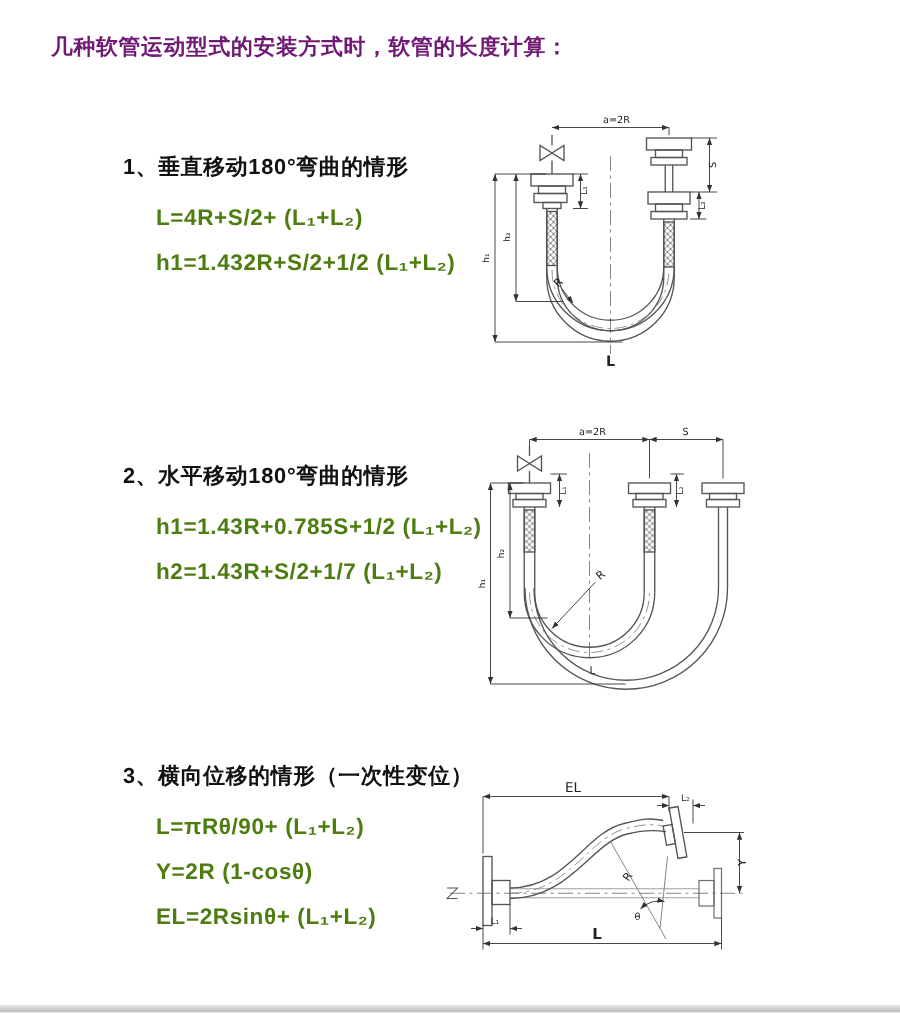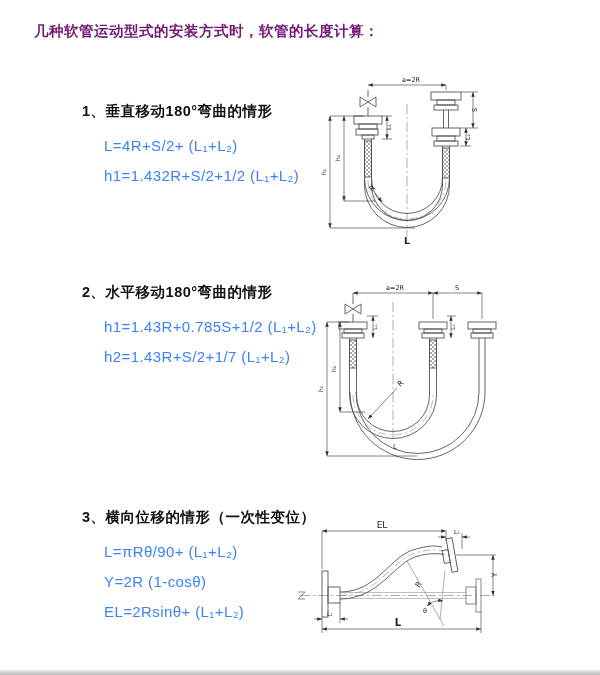--- a/index.html
+++ b/index.html
@@ -8,25 +8,25 @@
     font-family:"Liberation Sans","DejaVu Sans",sans-serif;color:#161616;
     overflow:hidden;
   }
   .title{
     position:absolute;left:34px;top:22px;font-size:14.5px;font-weight:700;
     letter-spacing:0.5px;color:#701a75;
   }
   .section{position:absolute;left:46px;width:270px;margin-left:36px;}
   .sec-heading{font-size:14.5px;font-weight:700;letter-spacing:0.5px;margin:0 0 10px 0;color:#111;}
   .formula{
-    font-size:15px;font-weight:400;letter-spacing:0.4px;margin:0 0 0 22px;
-    height:30px;line-height:30px;white-space:nowrap;color:#3b82f6;
+    font-size:15px;font-weight:700;letter-spacing:0.4px;margin:0 0 0 22px;
+    height:30px;line-height:30px;white-space:nowrap;color:#4d7c0f;
   }
   #sec1{top:102px;}
-  #sec2{top:283px;}
+  #sec2{top:308px;}
   #sec3{top:508px;}
   .diag{position:absolute;}
   #d1{left:303px;top:66px;}
   #d2{left:303px;top:277px;}
   #d3{left:294px;top:509px;}
   svg{display:block;}
   svg text{font-family:"DejaVu Sans","Liberation Sans",sans-serif;fill:#222;}
   .bottom-edge{position:absolute;left:0;bottom:0;width:600px;height:5px;
     background:linear-gradient(#e8e8e8,#b9b9b9);}
 </style>

